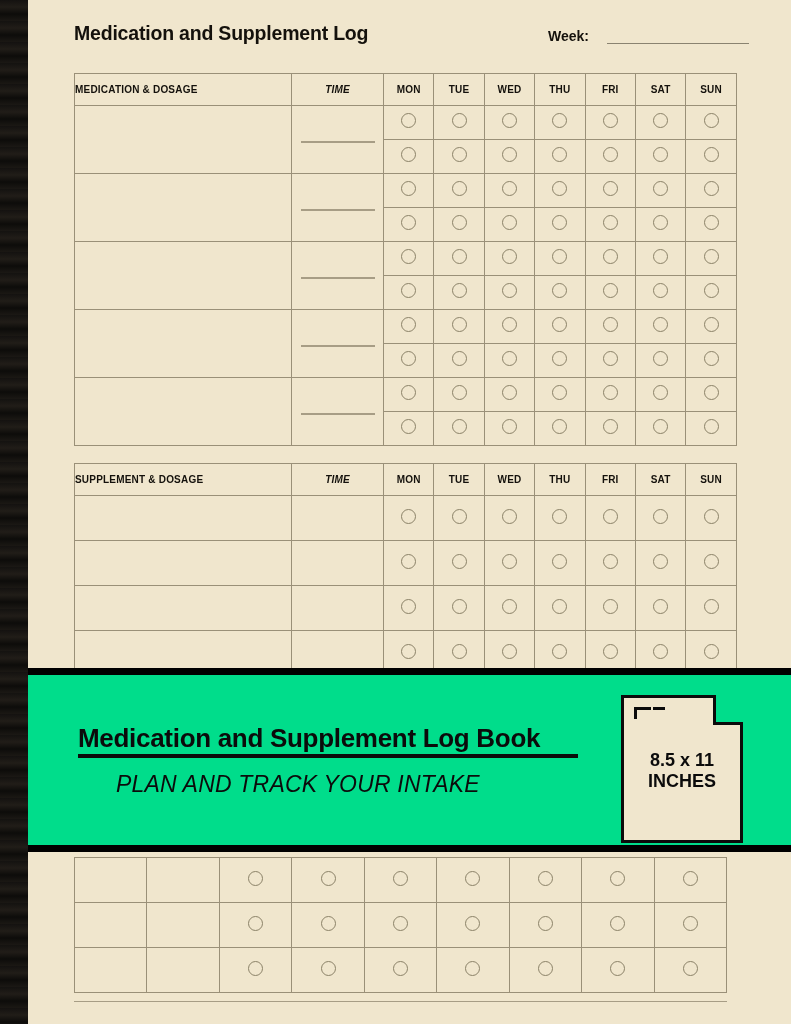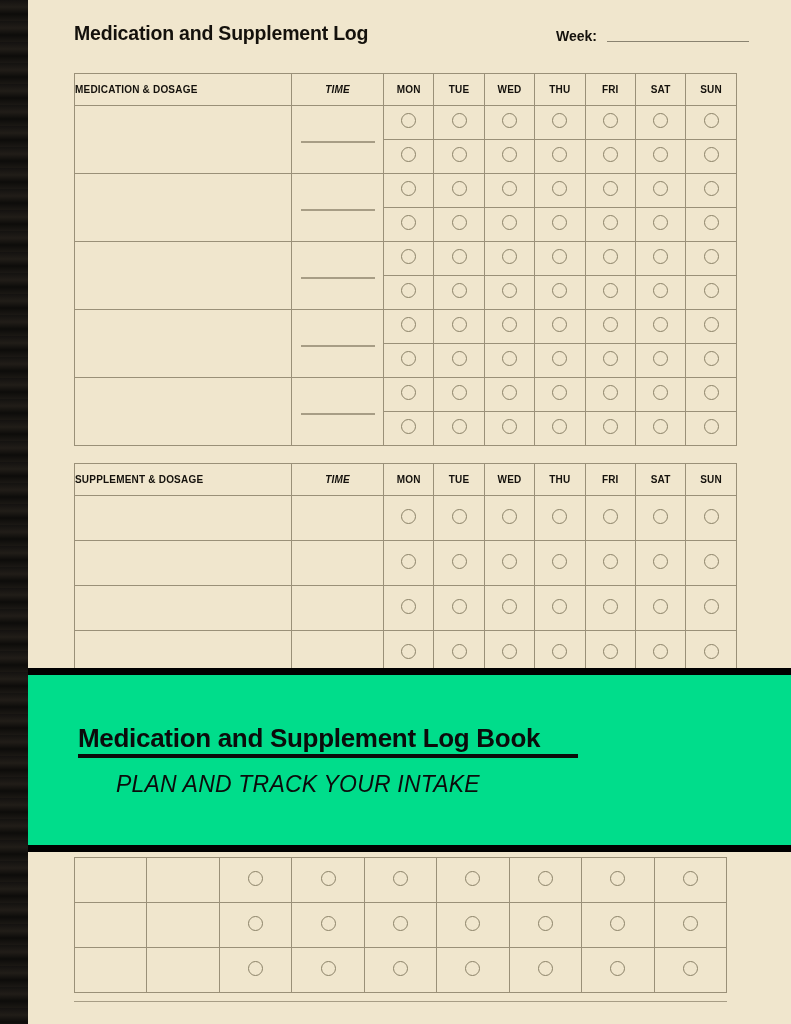--- a/index.html
+++ b/index.html
@@ -44,22 +44,22 @@
     margin-bottom: 28px;
   }
   .doc-title {
     font-size: 19.5px;
     font-weight: bold;
     color: #14110c;
     letter-spacing: -0.2px;
   }
   .week-wrap {
     display: flex;
-    align-items: flex-start;
-    gap: 8px;
+    align-items: flex-end;
+    gap: 16px;
     margin-right: 6px;
     padding-bottom: 1px;
   }
   .week-label {
     font-size: 14px;
     font-weight: bold;
     color: #14110c;
     margin-right: 2px;
   }
   .week-line {
@@ -481,13 +481,22 @@
   </div>
   <div class="bottom-line"></div>
 </div>
 
 <div class="banner">
   <div class="banner-inner">
     <div class="banner-title">Medication and Supplement Log Book</div>
     <div class="banner-rule"></div>
     <div class="banner-sub">PLAN AND TRACK YOUR INTAKE</div>
   </div>
+  <div class="size-badge">
+    <div class="fold"></div>
+    <div class="corner-mark"></div>
+    <div class="corner-mark2"></div>
+    <div class="badge-text">
+      <div>8.5 x 11</div>
+      <div>INCHES</div>
+    </div>
+  </div>
 </div>
 
 </body></html>

